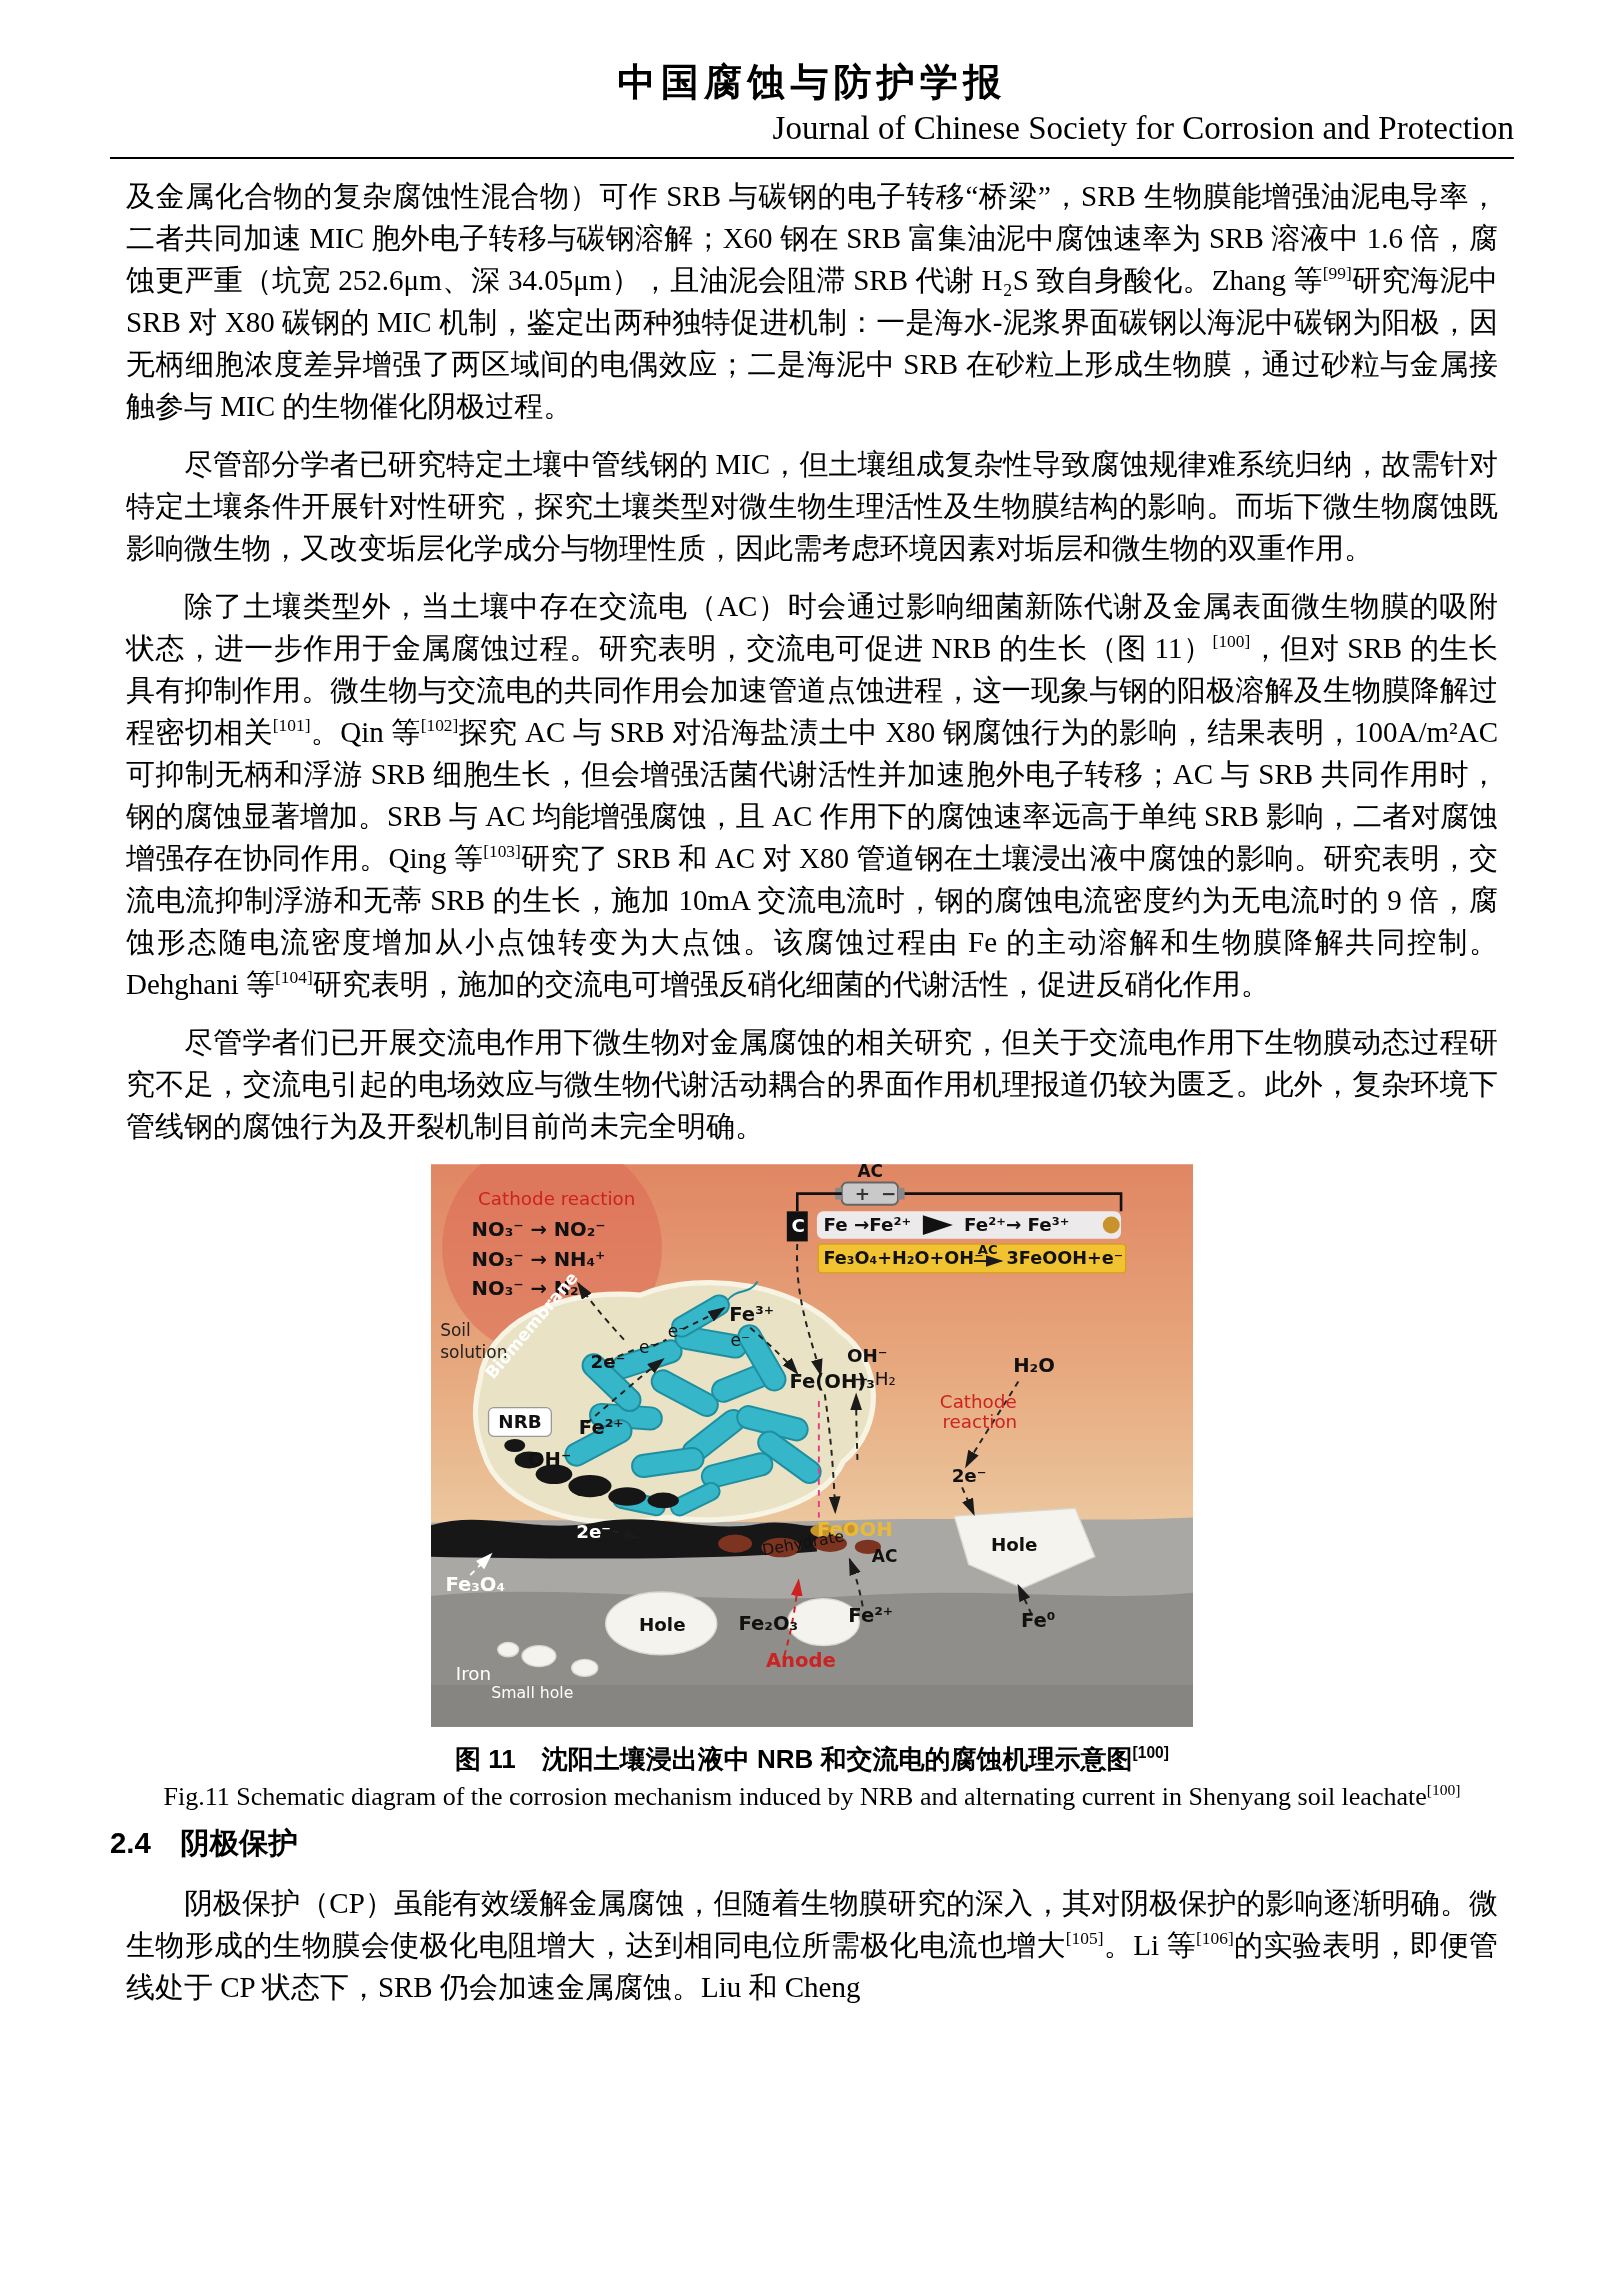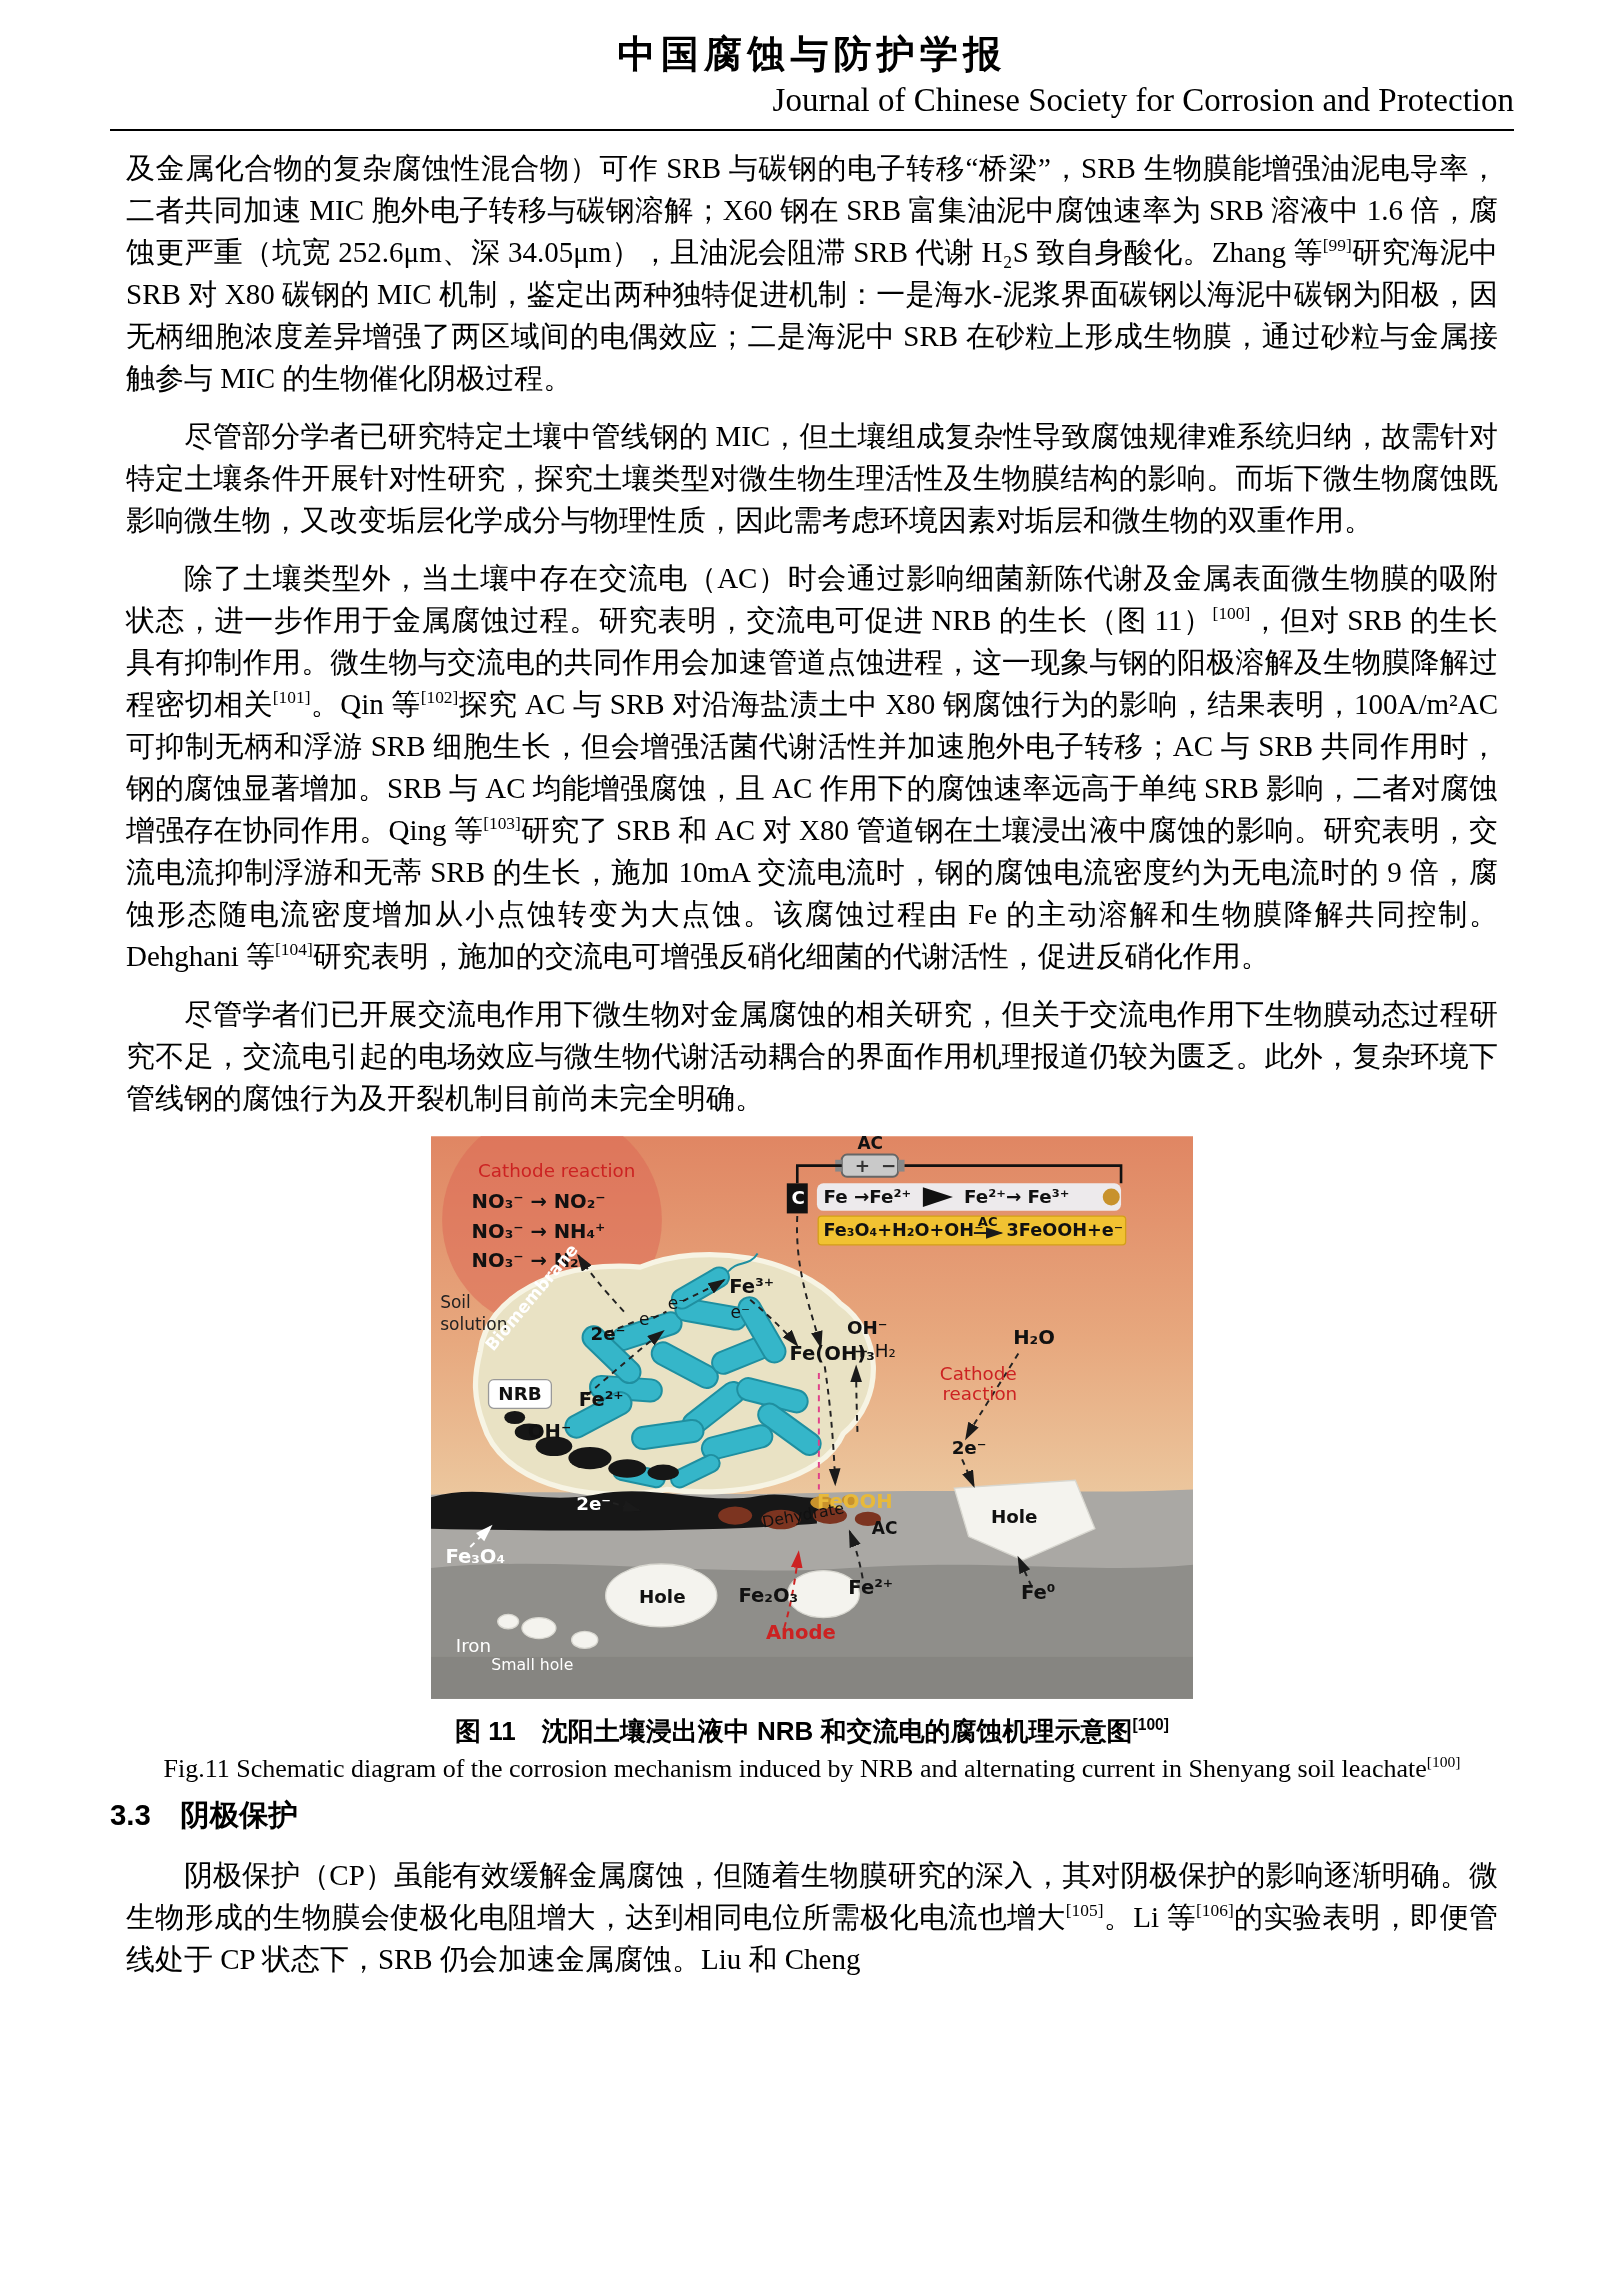--- a/index.html
+++ b/index.html
@@ -4,21 +4,21 @@
 <style>
   * { box-sizing: border-box; }
   html, body { margin: 0; padding: 0; }
   body { background: #ffffff; }
   .page {
     width: 1623px; height: 2295px; position: relative;
     background: #ffffff; color: #000;
     font-family: "Liberation Serif", serif;
     overflow: hidden;
   }
-  .content { position: absolute; left: 110px; top: 30px; width: 1404px; }
+  .content { position: absolute; left: 110px; top: 58px; width: 1404px; }
 
   .jtitle { text-align: center; font-size: 38px; font-weight: 600; letter-spacing: 5.2px; line-height: 48px; }
   .jsub   { text-align: right; font-size: 33px; line-height: 35px; margin-top: 5px; }
   .rule   { border-bottom: 2.6px solid #000; margin-top: 10.5px; margin-bottom: 9.2px; }
 
   p.body { font-size: 29px; line-height: 42px; text-align: justify; margin: 16px; }
   p.indent { text-indent: 58px; }
   sup { font-size: 60%; vertical-align: super; line-height: 0; }
 
   h2.sec {
@@ -260,18 +260,18 @@
           <text x="638" y="700" font-size="30" font-weight="bold" fill="#111">Fe²⁺</text>
           <text x="902" y="708" font-size="30" font-weight="bold" fill="#111">Fe⁰</text>
         </svg>
       </div>
       <figcaption>
         <div class="cap-zh">图 11　沈阳土壤浸出液中 NRB 和交流电的腐蚀机理示意图<sup>[100]</sup></div>
         <div class="cap-en">Fig.11 Schematic diagram of the corrosion mechanism induced by NRB and alternating current in Shenyang soil leachate<sup>[100]</sup></div>
       </figcaption>
     </figure>
 
-    <h2 class="sec">3.3　阴极保护</h2>
+    <h2 class="sec">2.4　阴极保护</h2>
     <p class="body indent">阴极保护（CP）虽能有效缓解金属腐蚀，但随着生物膜研究的深入，其对阴极保护的影响逐渐明确。微生物形成的生物膜会使极化电阻增大，达到相同电位所需极化电流也增大<sup>[105]</sup>。Li 等<sup>[106]</sup>的实验表明，即便管线处于 CP 状态下，SRB 仍会加速金属腐蚀。Liu 和 Cheng</p>
 
   </div>
 </div>
 
 
 </body></html>

